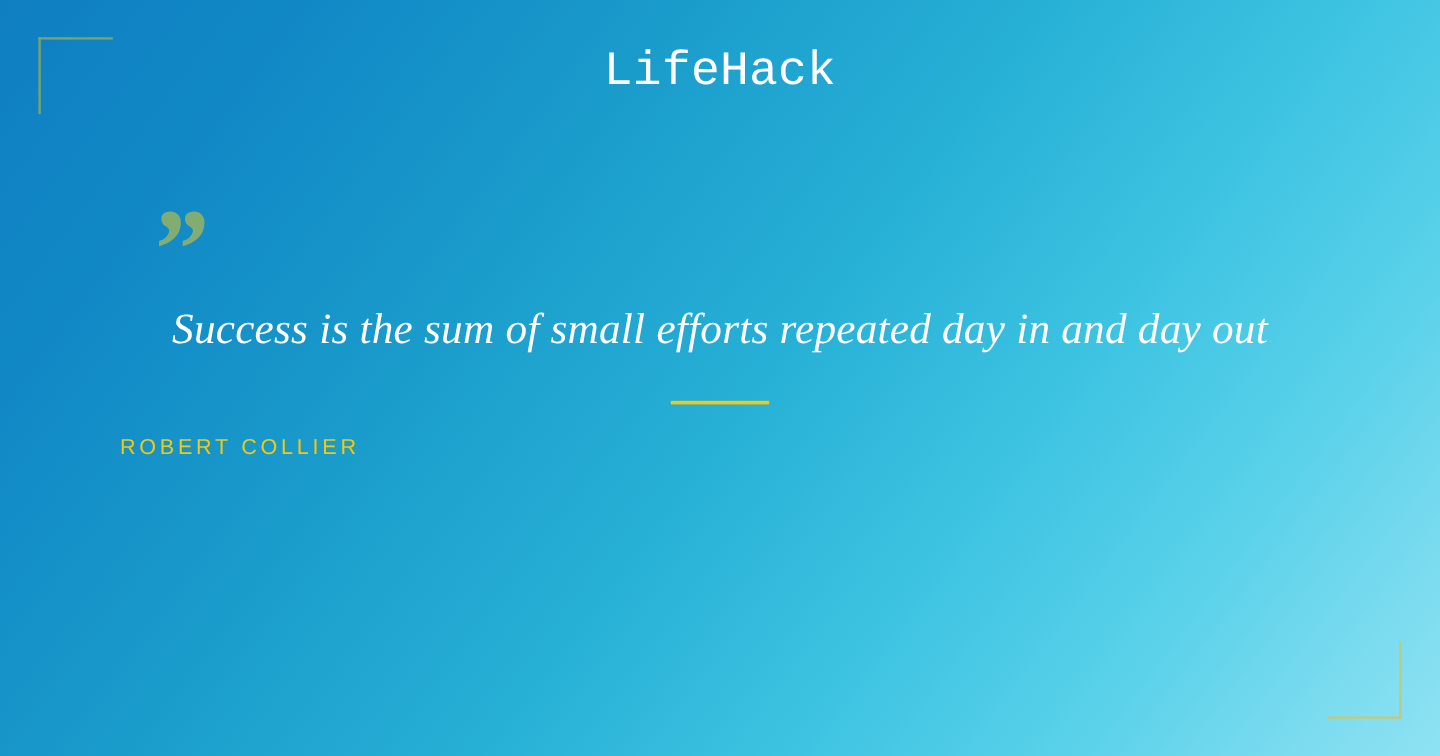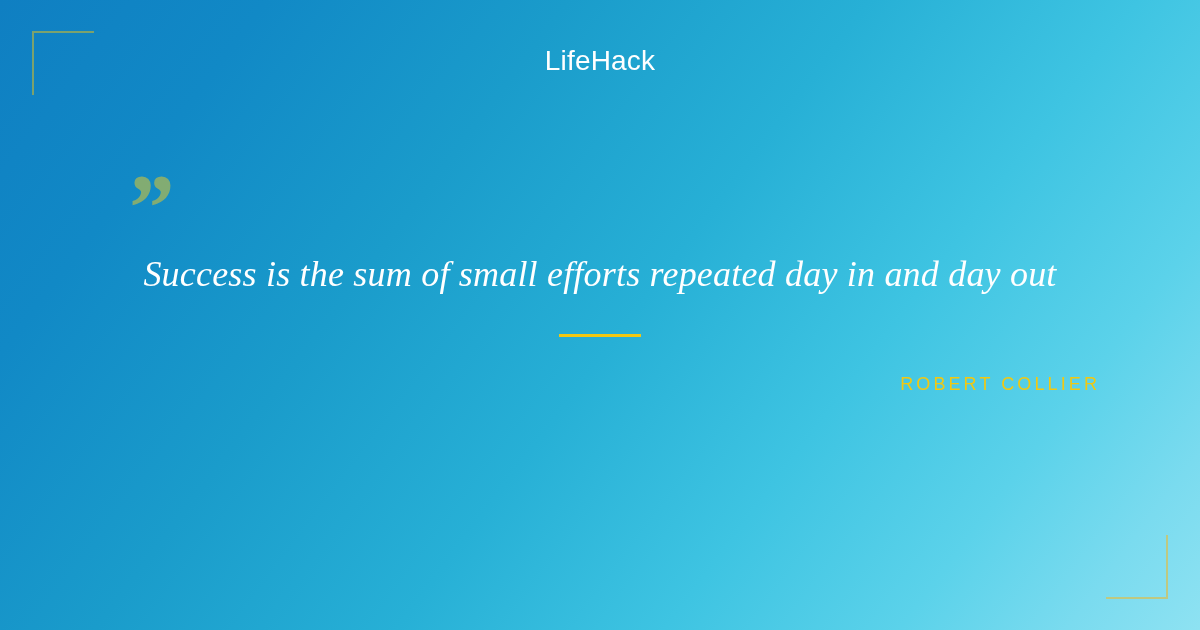--- a/index.html
+++ b/index.html
@@ -50,22 +50,22 @@
   }
 
   
   .brand {
     position: absolute;
     top: 38px;
     left: 0;
     width: 100%;
     text-align: center;
     color: #ffffff;
-    font-family: Liberation Sans, sans-serif;
-    font-size: 28px;
+    font-family: Liberation Mono, monospace;
+    font-size: 40px;
     line-height: 46px;
     font-weight: 400;
     letter-spacing: 0.2px;
   }
 
   
   .quote-block {
     position: absolute;
     top: 160px;
     left: 100px;
@@ -100,27 +100,27 @@
   }
 
   .divider {
     width: 82px;
     height: 3px;
     margin: 33px auto 0 auto;
     background: #f2c811;
   }
 
   .attribution {
-    margin: 36px 0 0 0;
+    margin: 24px 0 0 0;
     color: #f2c811;
     font-family: "Liberation Sans", sans-serif;
     font-size: 18px;
     font-weight: 400;
     line-height: 22px;
-    text-align: right;
+    text-align: left;
     letter-spacing: 3.1px;
     text-transform: uppercase;
   }
 </style>
 </head>
 <body>
 
 <div class="canvas">
 
   <div class="corner corner-tl"></div>

